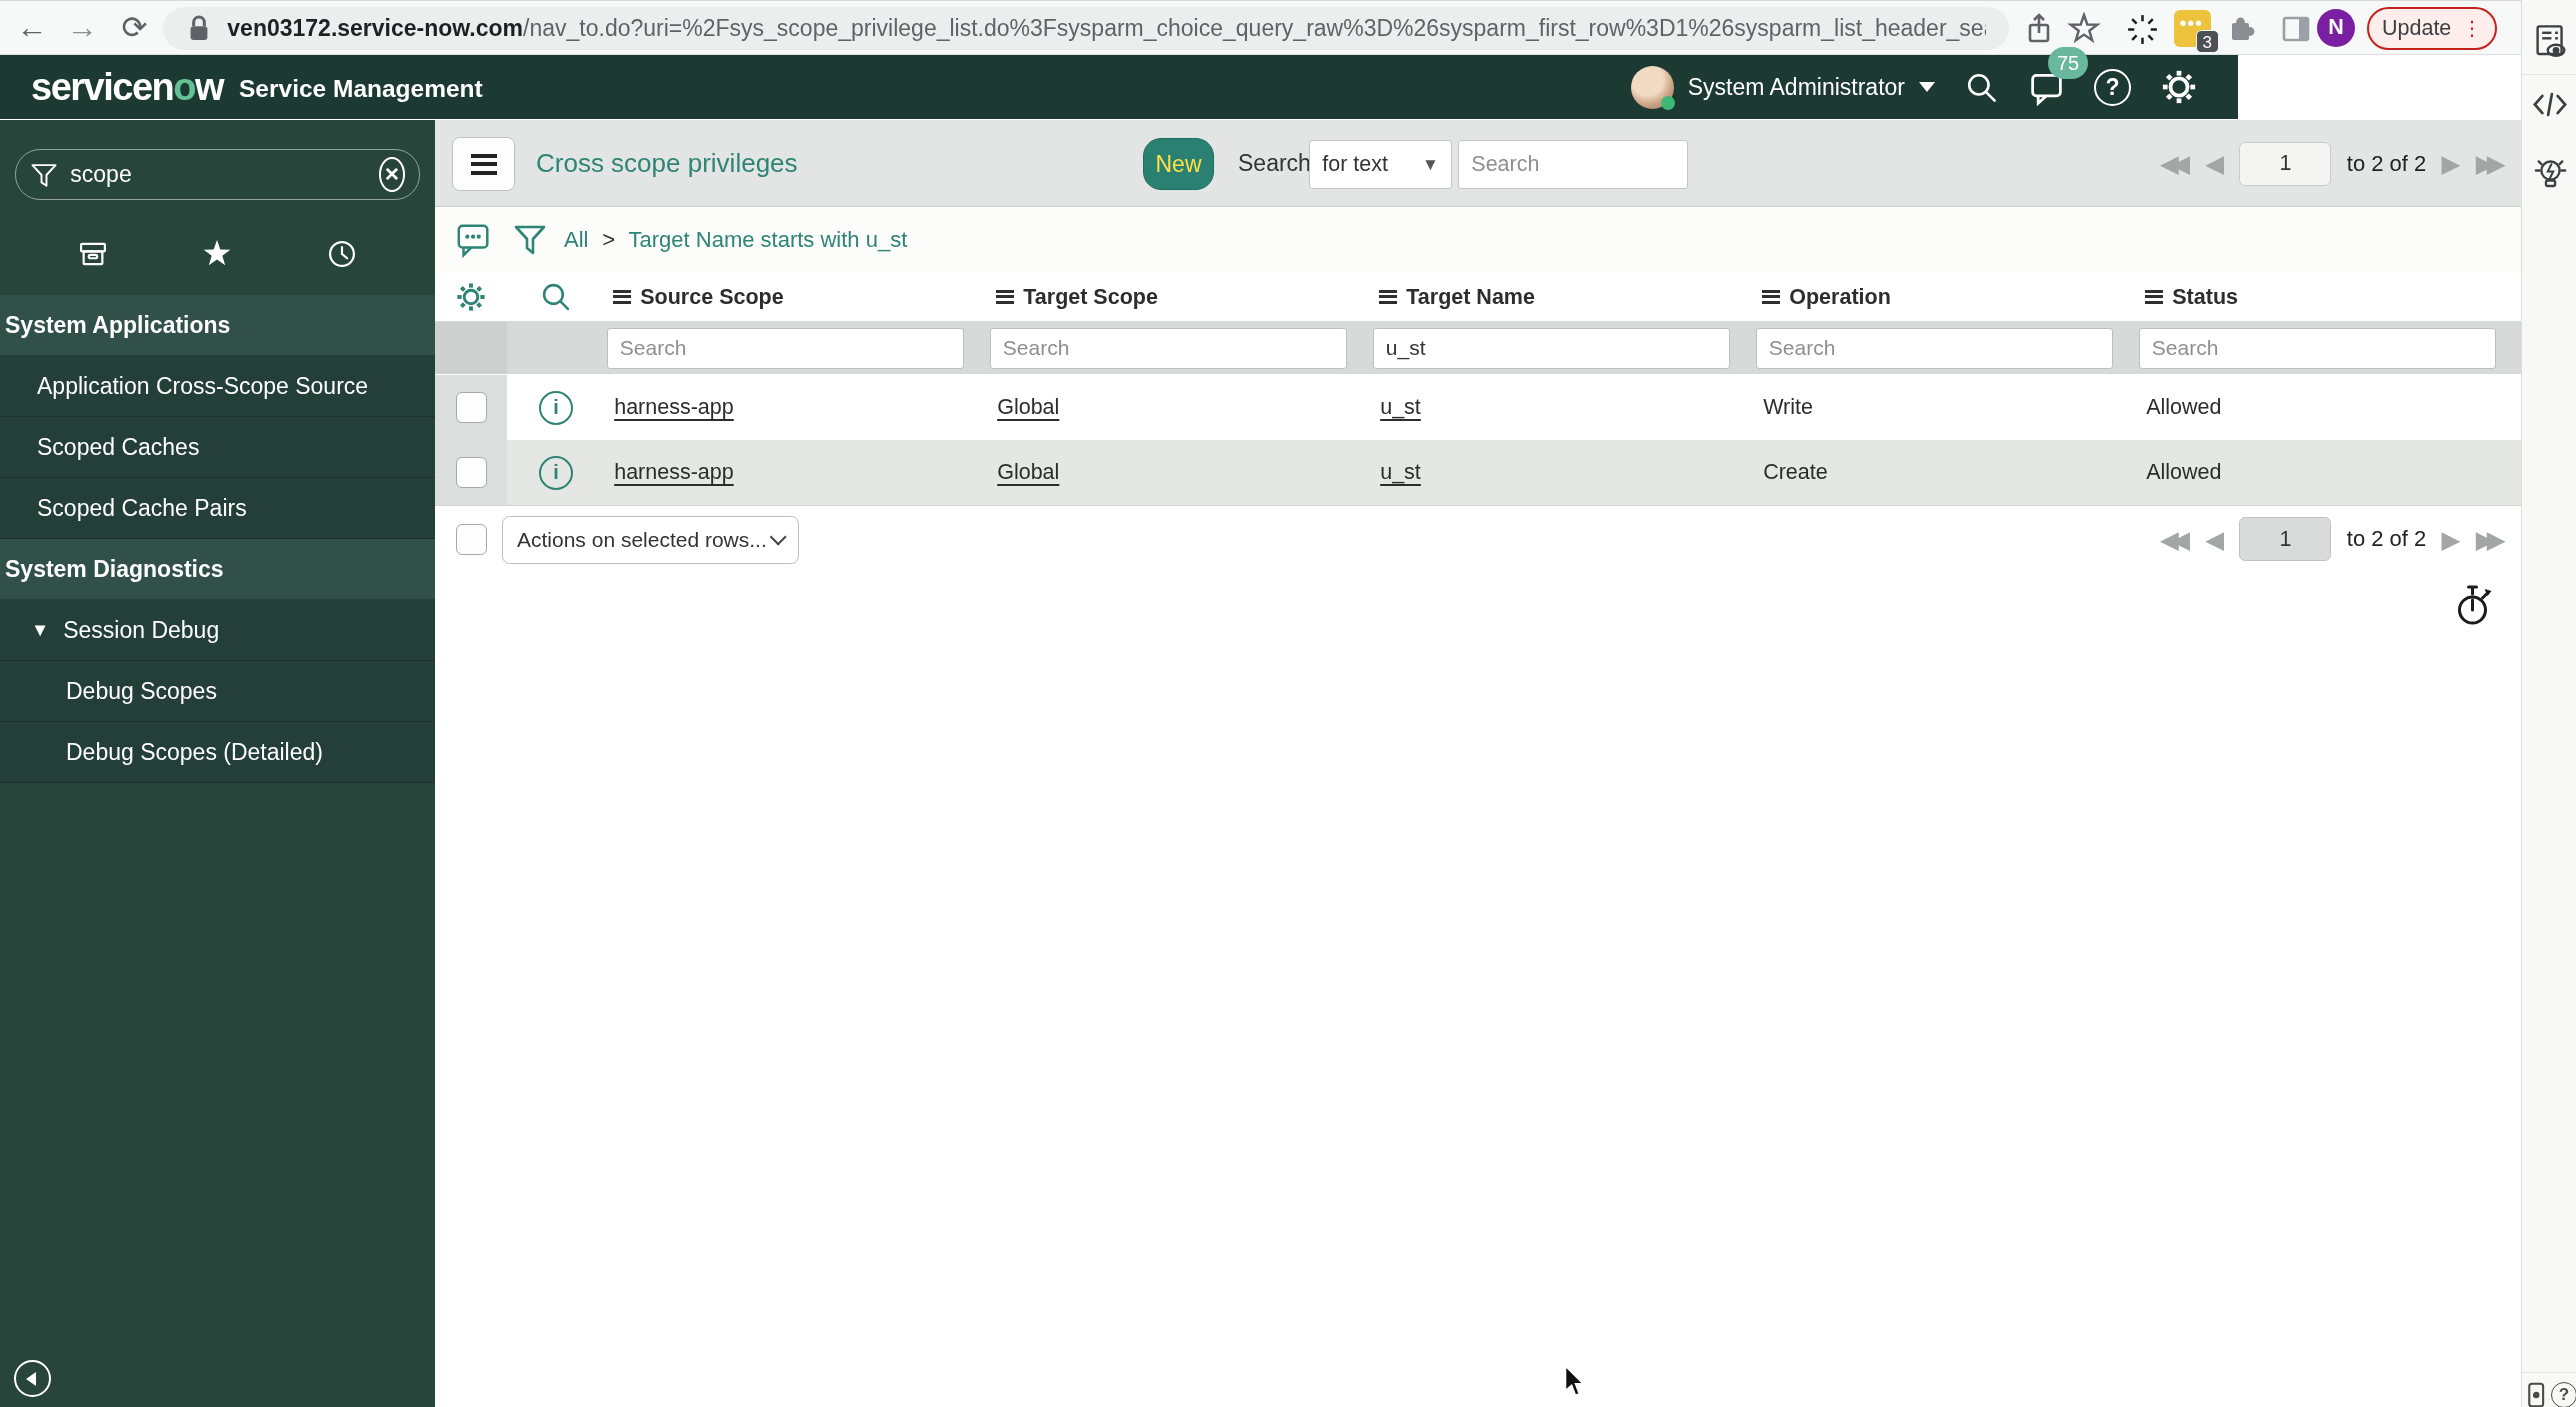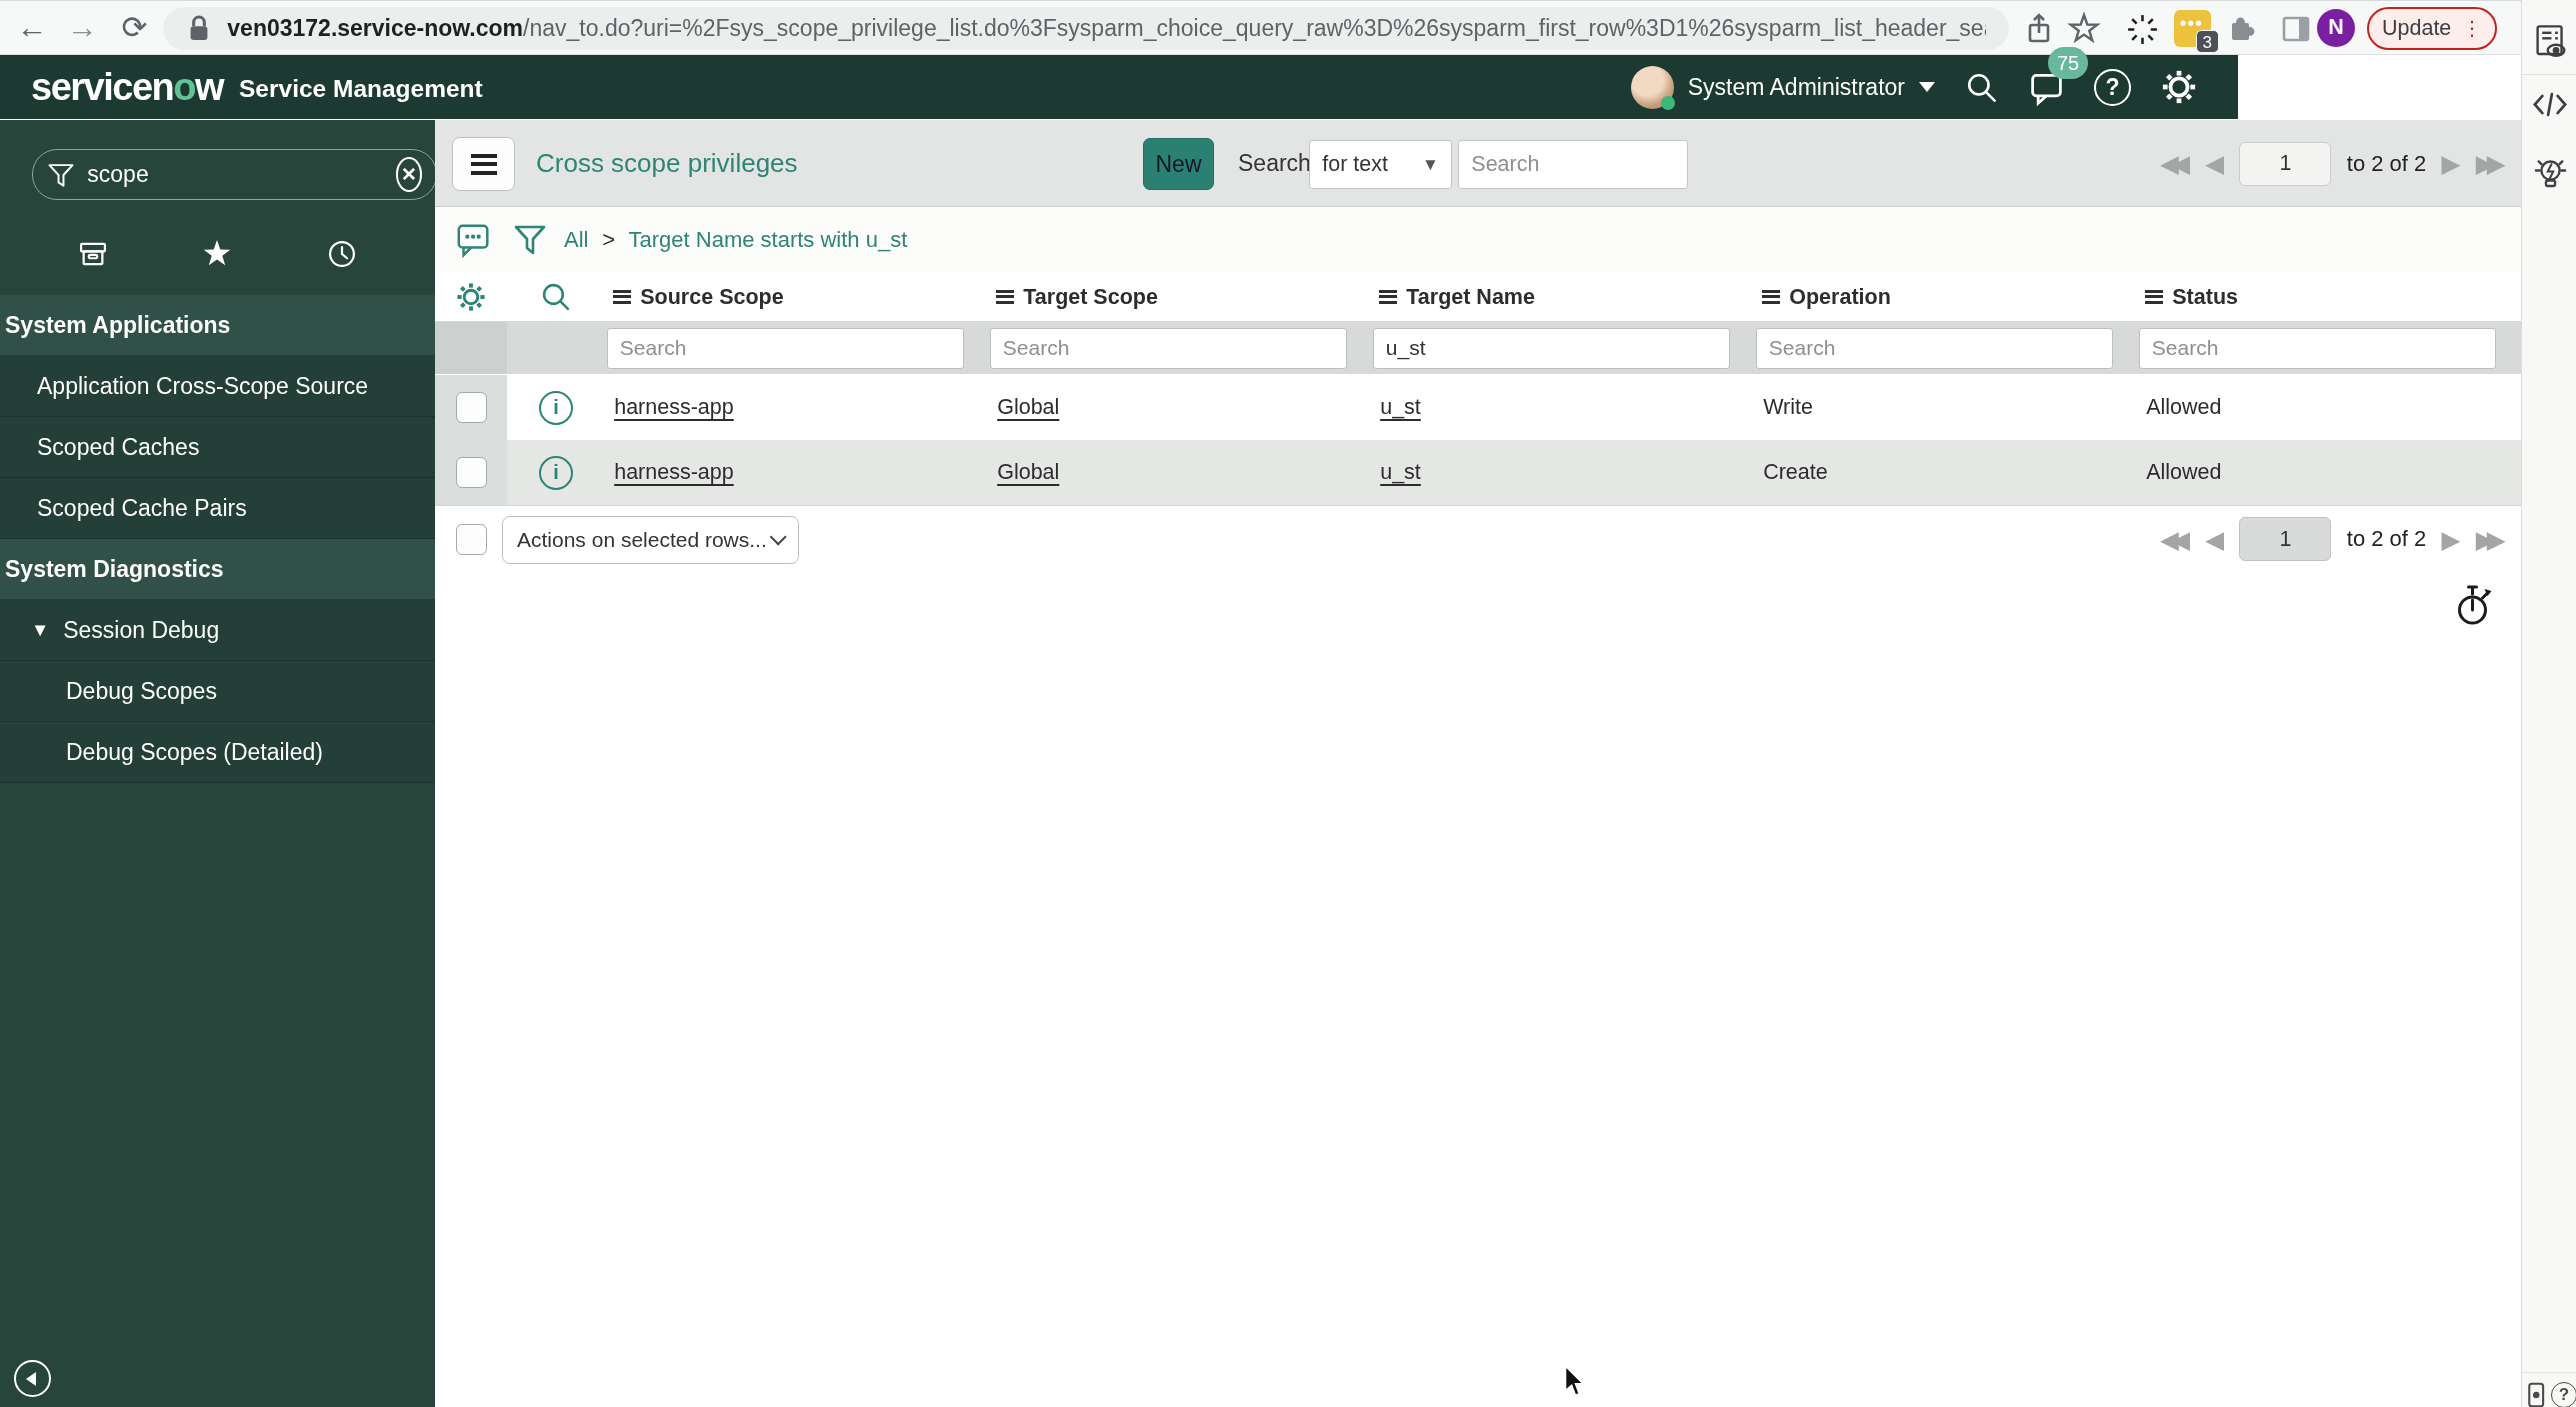--- a/index.html
+++ b/index.html
@@ -43,21 +43,21 @@
   .sn-user { display:flex; align-items:center; gap:14px; color:#fff; font-size:23px; }
   .avatar-photo { width:43px; height:43px; border-radius:50%;
     background:radial-gradient(circle at 38% 32%, #f2d9c2 0 40%, #cda686 62%, #8d7057 100%); position:relative; }
   .avatar-photo .presence { position:absolute; right:-1.5px; bottom:-1.5px; width:14px; height:14px; border-radius:50%; background:#3cb878; }
   .caret-down { width:0; height:0; border-left:8.4px solid transparent; border-right:8.4px solid transparent; border-top:10.7px solid #fff; }
   .badge-75 { position:absolute; right:-23px; top:-21.5px; min-width:40px; height:32px; background:var(--badge,#69b89d);
     border-radius:16px; color:#fff; font-size:20px; display:flex; align-items:center; justify-content:center; padding:0 6.1px;text-align:right; }
 
   
   .sidebar { position:absolute; left:0; top:120px; bottom:0; width:435px; background:var(--sidebar-bg,#28453c); }
-  .side-search { position:absolute; left:32px; top:29px; width:405px; height:51px; border:1.5px solid #93a39c;
+  .side-search { position:absolute; left:15px; top:29px; width:405px; height:51px; border:1.5px solid #93a39c;
     border-radius:25px; display:flex; align-items:center; padding:0 14px; gap:12.3px; }
   .side-search input { flex:1; background:transparent; border:none; outline:none; color:#fff; font-size:23px; font-family:inherit; }
   .clear-x { width:35px; height:35px; border:2.3px solid #fff; border-radius:50%; color:#fff; font-size:24.5px; font-weight:700;
     display:flex; align-items:center; justify-content:center; line-height:1; }
   .side-tabs { position:absolute; left:0; top:106px; width:100%; height:55px; display:flex; justify-content:space-around; align-items:center; padding:0 31px; }
   .nav { position:absolute; left:0; top:175px; width:100%; }
   .nav-item { height:61px; display:flex; align-items:center; color:#fff; font-size:23px; border-bottom:1.5px solid rgba(0,0,0,.22); }
   .nav-item.section { background:var(--sidebar-section-bg,#315148); padding-left:5px; font-weight:600; }
   .nav-item.module { background:var(--sidebar-module-bg,#243f37); padding-left:37px; }
   .nav-item.module.expand { padding-left:31px; gap:14px; }
@@ -70,21 +70,21 @@
   
   .main { position:absolute; left:435px; top:120px; right:55px; bottom:0; background:#fff; }
   .list-bar { position:absolute; left:0; top:0; width:100%; height:87px; background:var(--bar-bg,#e3e5e4); border-bottom:0.8px solid #cdcfce; }
   .burger-btn { position:absolute; left:17px; top:17px; width:63px; height:54px; background:#fdfdfd; border:1.5px solid #bfc1c0;
     border-radius:7.7px; display:flex; align-items:center; justify-content:center; }
   .bars-lg { width:26px; height:21px;
     background:linear-gradient(#222 0 3.8px,transparent 3.8px 8.4px,#222 8.4px 12.3px,transparent 12.3px 17px,#222 17px 21px); }
   .list-title { position:absolute; left:101px; top:0; height:87px; display:flex; align-items:center;
     color:var(--accent,#2e8475); font-size:26px; }
   .new-btn { position:absolute; left:708px; top:18.4px; width:71px; height:52px; background:var(--new-button-bg,#2a8171);
-    border:0.8px solid #1f6f60; border-radius:7px; color:#0f172a; font-size:23px; display:flex; align-items:center; justify-content:center; }
+    border:0.8px solid #1f6f60; border-radius:18px; color:#fde047; font-size:23px; display:flex; align-items:center; justify-content:center; }
   .search-lbl { position:absolute; left:803px; top:0; height:87px; display:flex; align-items:center; font-size:23px; color:#333; }
   .mode-select { position:absolute; left:874px; top:20px; width:143px; height:49px; background:#fff; border:1.5px solid #c3c5c4;
     border-radius:3.1px; display:flex; align-items:center; justify-content:space-between; padding:0 12.3px; font-size:21.5px; color:#333; }
   .mode-select .arrow { font-size:17px; color:#555; }
   .bar-search { position:absolute; left:1023px; top:20px; width:230px; height:49px; background:#fff; border:1.5px solid #c3c5c4;
     border-radius:3.1px; font-size:21.5px; color:#333; padding:0 12.3px; font-family:inherit; outline:none; }
   .bar-search::placeholder, .fcell input::placeholder { color:#8f8f8f; }
 
   .pager { position:absolute; right:15.3px; display:flex; align-items:center; gap:15.3px; height:87px; }
   .pager .arr { color:#a3a6a5; font-size:24.5px; }

